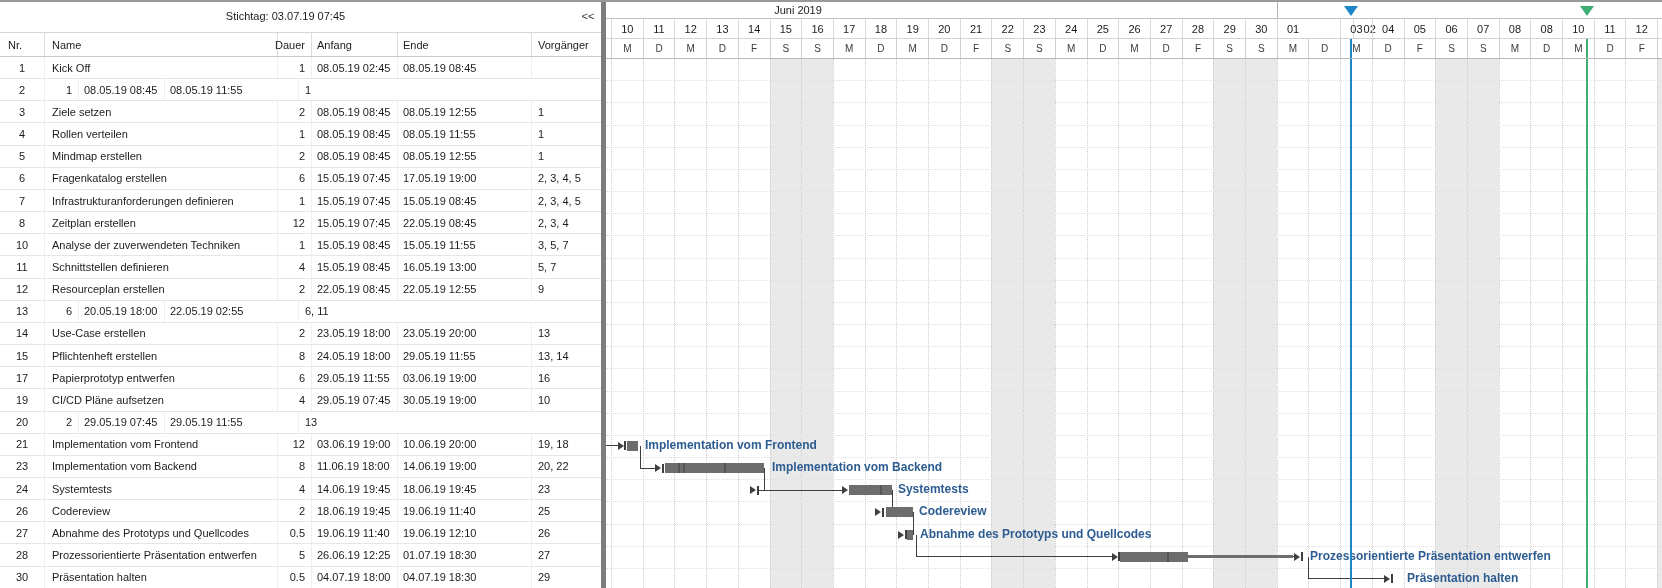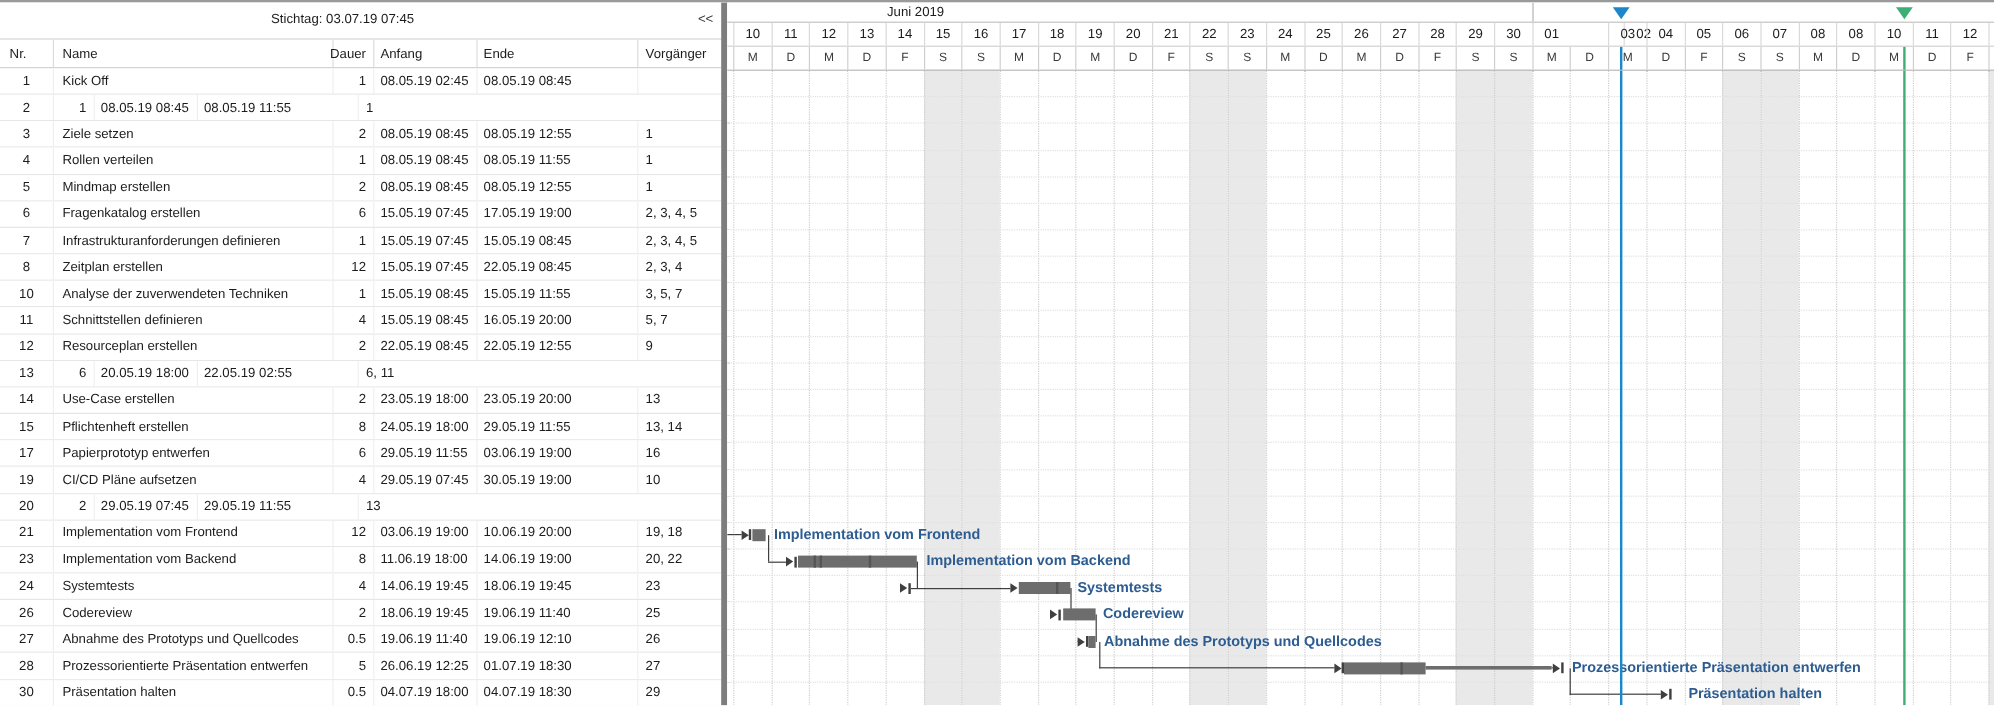--- a/index.html
+++ b/index.html
@@ -143,21 +143,21 @@
           <div class="tcell c-dauer">1</div>
           <div class="tcell c-anfang">15.05.19 08:45</div>
           <div class="tcell c-ende">15.05.19 11:55</div>
           <div class="tcell c-vorgaenger">3, 5, 7</div>
         </div>
         <div class="trow">
           <div class="tcell c-nr">11</div>
           <div class="tcell c-name">Schnittstellen definieren</div>
           <div class="tcell c-dauer">4</div>
           <div class="tcell c-anfang">15.05.19 08:45</div>
-          <div class="tcell c-ende">16.05.19 20:00</div>
+          <div class="tcell c-ende">16.05.19 13:00</div>
           <div class="tcell c-vorgaenger">5, 7</div>
         </div>
         <div class="trow">
           <div class="tcell c-nr">12</div>
           <div class="tcell c-name">Resourceplan erstellen</div>
           <div class="tcell c-dauer">2</div>
           <div class="tcell c-anfang">22.05.19 08:45</div>
           <div class="tcell c-ende">22.05.19 12:55</div>
           <div class="tcell c-vorgaenger">9</div>
         </div>
@@ -389,21 +389,21 @@
         <div class="cline-h" style="left: 702.083px; width: 76.397px; top: 576.417px;"></div>
         <div class="carrow" style="left: 778.48px; top: 572.917px;"></div>
         <div class="ctick" style="left: 785.454px; top: 572.417px;"></div>
         <div class="bar-label" style="left: 800.987px; top: 568.834px;">Präsentation halten</div>
         <div class="marker-line" style="left: 744.195px; background: rgb(27, 135, 201);"></div>
         <div class="marker-tri" style="left: 738.195px; border-top: 10px solid rgb(27, 135, 201);"></div>
         <div class="marker-line" style="left: 979.726px; background: rgb(63, 174, 117);"></div>
         <div class="marker-tri" style="left: 973.726px; border-top: 10px solid rgb(63, 174, 117);"></div>
       </div>
     <div class="month-band">
-      <div class="month-label" style="left: 157px; text-align: center;">Juni 2019</div>
+      <div class="month-label" style="left: 192px; text-align: center;">Juni 2019</div>
     <div class="month-boundary" style="left: 670.7px;"></div>
       </div>
     <div class="day-band">
         <div class="day-cell" style="left: 5px; width: 31.7px;">10</div>
         <div class="day-cell" style="left: 36.7px; width: 31.7px;">11</div>
         <div class="day-cell" style="left: 68.4px; width: 31.7px;">12</div>
         <div class="day-cell" style="left: 100.1px; width: 31.7px;">13</div>
         <div class="day-cell" style="left: 131.8px; width: 31.7px;">14</div>
         <div class="day-cell" style="left: 163.5px; width: 31.7px;">15</div>
         <div class="day-cell" style="left: 195.2px; width: 31.7px;">16</div>

